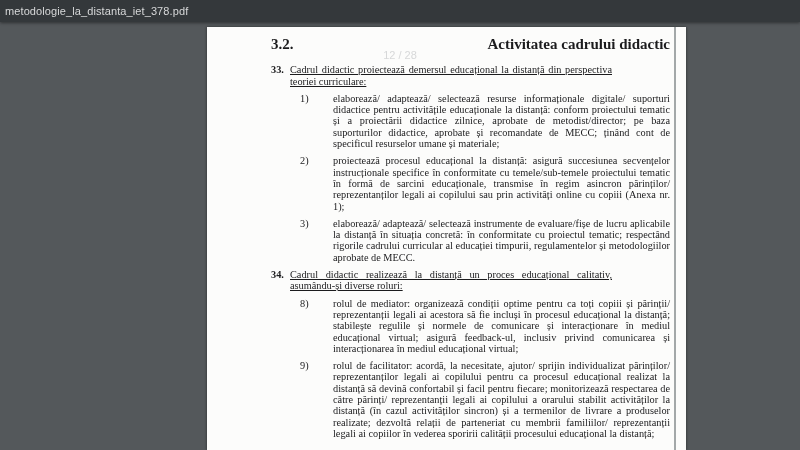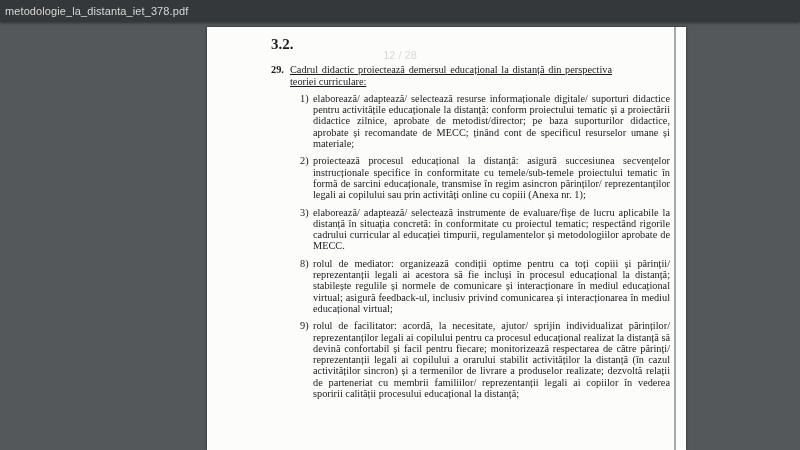--- a/index.html
+++ b/index.html
@@ -44,63 +44,68 @@
     font-size:10.3px;line-height:11.3px;
   }
   .heading{display:flex;font-weight:bold;font-size:15px;justify-content:space-between;}
   .h-num{width:19px;flex:none;}
   .para{display:flex;margin-top:6px;}
   .para.first{margin-top:14px;}
   .p-num{width:19px;flex:none;font-weight:bold;}
   .p-text{width:322px;text-align:justify;text-decoration:underline;}
   .item{display:flex;margin-top:6px;margin-left:29px;}
   .i-num{width:13px;flex:none;}
-  .i-text{width:357px;text-align:justify;}
+  .i-text{width:357px;text-align:justify;margin-left:20px;}
   .lead{}
 </style>
 </head>
 <body>
 
 <div>
 
   <header class="topbar">
     <span class="filename">metodologie_la_distanta_iet_378.pdf</span>
     <span class="pageind">12 / 28</span>
   </header>
 
   <main class="canvas">
     <div class="page">
       <div class="scanline"></div>
 
       <div class="content">
 
         <div class="heading">
           <span class="h-num">3.2.</span>
+          <span class="h-title">Activitatea cadrului didactic</span>
         </div>
 
         <div class="para first">
-          <span class="p-num">29.</span>
+          <span class="p-num">33.</span>
           <div class="p-text">Cadrul didactic proiectează demersul educațional la distanță din perspectiva teoriei curriculare:</div>
         </div>
 
         <div class="item">
           <span class="i-num">1)</span>
           <div class="i-text"><span class="lead"></span><span>elaborează/ adaptează/ selectează resurse informaționale digitale/ suporturi didactice pentru activitățile educaționale la distanță: conform proiectului tematic și a proiectării didactice zilnice, aprobate de metodist/director; pe baza suporturilor didactice, aprobate și recomandate de MECC; ținând cont de specificul resurselor umane și materiale;</span></div>
         </div>
 
         <div class="item">
           <span class="i-num">2)</span>
           <div class="i-text"><span class="lead"></span><span>proiectează procesul educațional la distanță: asigură succesiunea secvențelor instrucționale specifice în conformitate cu temele/sub-temele proiectului tematic în formă de sarcini educaționale, transmise în regim asincron părinților/ reprezentanților legali ai copilului sau prin activități online cu copiii (Anexa nr. 1);</span></div>
         </div>
 
         <div class="item">
           <span class="i-num">3)</span>
           <div class="i-text"><span class="lead"></span><span>elaborează/ adaptează/ selectează instrumente de evaluare/fișe de lucru aplicabile la distanță în situația concretă: în conformitate cu proiectul tematic; respectând rigorile cadrului curricular al educației timpurii, regulamentelor și metodologiilor aprobate de MECC.</span></div>
         </div>
 
+        <div class="para">
+          <span class="p-num">34.</span>
+          <div class="p-text">Cadrul didactic realizează la distanță un proces educațional calitativ, asumându-și diverse roluri:</div>
+        </div>
 
         <div class="item">
           <span class="i-num">8)</span>
           <div class="i-text"><span class="lead">rolul de mediator</span><span>: organizează condiții optime pentru ca toți copiii și părinții/ reprezentanții legali ai acestora să fie incluși în procesul educațional la distanță; stabilește regulile și normele de comunicare și interacționare în mediul educațional virtual; asigură feedback-ul, inclusiv privind comunicarea și interacționarea în mediul educațional virtual;</span></div>
         </div>
 
         <div class="item">
           <span class="i-num">9)</span>
           <div class="i-text"><span class="lead">rolul de facilitator</span><span>: acordă, la necesitate, ajutor/ sprijin individualizat părinților/ reprezentanților legali ai copilului pentru ca procesul educațional realizat la distanță să devină confortabil și facil pentru fiecare; monitorizează respectarea de către părinți/ reprezentanții legali ai copilului a orarului stabilit activităților la distanță (în cazul activităților sincron) și a termenilor de livrare a produselor realizate; dezvoltă relații de parteneriat cu membrii familiilor/ reprezentanții legali ai copiilor în vederea sporirii calității procesului educațional la distanță;</span></div>
         </div>

